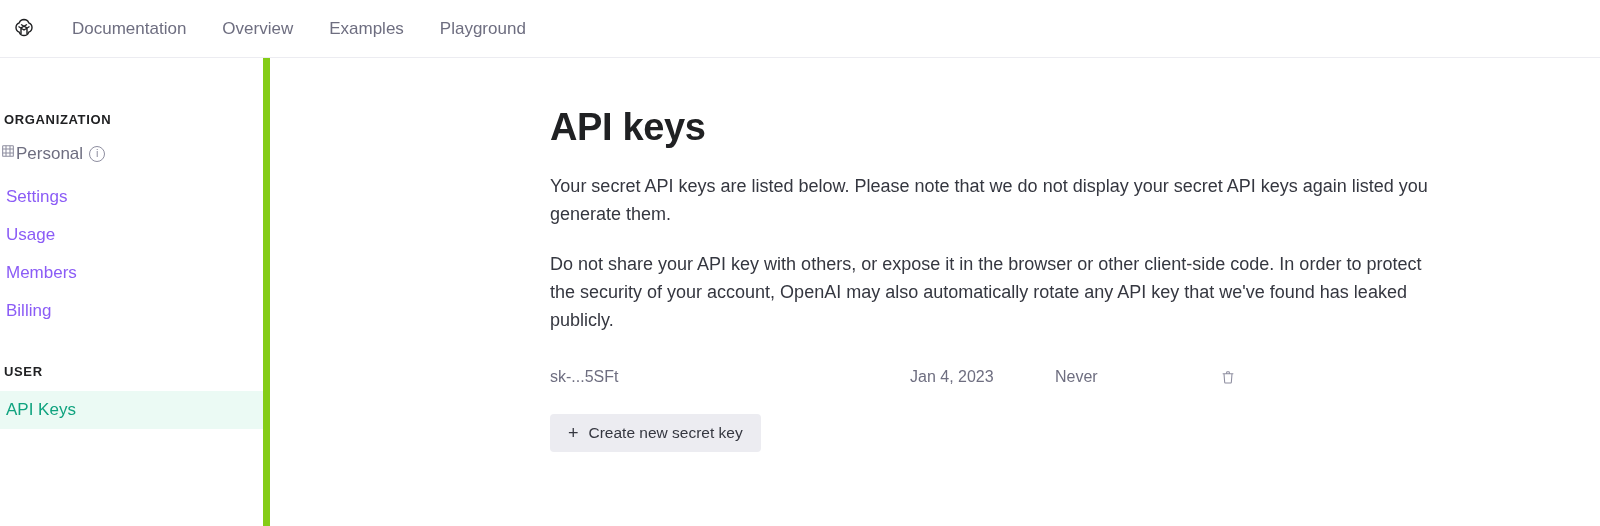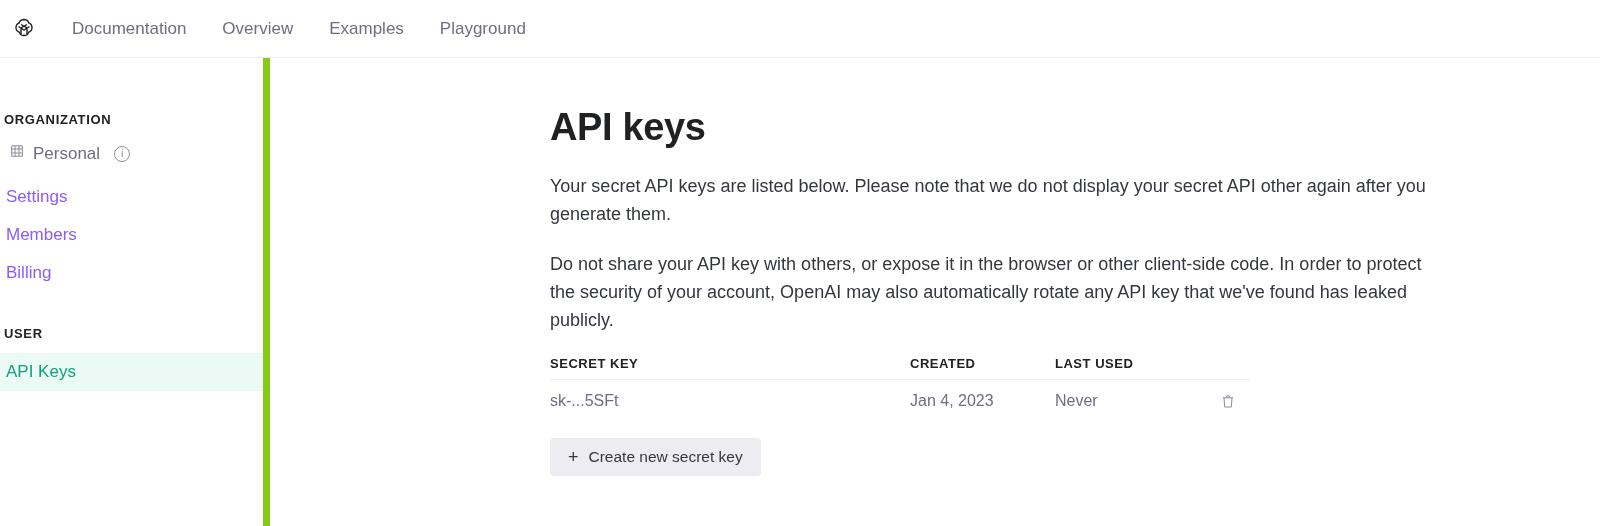--- a/index.html
+++ b/index.html
@@ -53,22 +53,21 @@
     .side-heading {
       font-size: 13px;
       font-weight: 700;
       letter-spacing: 0.05em;
       color: #202123;
       padding: 6px 4px 12px 4px;
     }
     .org-row {
       display: flex;
       align-items: center;
-      gap: 8px;
-      padding: 4px 4px 14px 9px;
+      padding: 4px 4px 14px 0;
       color: #6e6e80;
       font-size: 17px;
     }
     .info-icon {
       width: 16px; height: 16px;
       border: 1.3px solid #8e8ea0;
       border-radius: 50%;
       display: inline-flex;
       align-items: center;
       justify-content: center;
@@ -184,41 +183,36 @@
         <span>
           <svg width="16" height="16" viewBox="0 0 24 24" fill="none" stroke="#8e8ea0" stroke-width="1.6">
             <rect x="4" y="4" width="16" height="16" rx="1"></rect>
             <path d="M9 4v16M15 4v16M4 9h16M4 15h16"></path>
           </svg>
         </span>
         <span>Personal</span>
         <span class="info-icon">i</span>
       </div>
       <a class="sidebar-item">Settings</a>
+      <a class="sidebar-item">Usage</a>
       <a class="sidebar-item">Members</a>
       <a class="sidebar-item">Billing</a>
     </div>
     <div class="sidebar-group">
       <div class="side-heading">USER</div>
       <a class="sidebar-item active">API Keys</a>
     </div>
   </div>
 
   <div class="main">
     <h1 class="page-title">API keys</h1>
-    <p class="body">Your secret API keys are listed below. Please note that we do not display your secret API other again after you generate them.</p>
+    <p class="body">Your secret API keys are listed below. Please note that we do not display your secret API keys again listed you generate them.</p>
     <p class="body">Do not share your API key with others, or expose it in the browser or other client-side code. In order to protect the security of your account, OpenAI may also automatically rotate any API key that we've found has leaked publicly.</p>
 
     <div class="keytable">
-      <div class="keytable-head">
-        <span>SECRET KEY</span>
-        <span>CREATED</span>
-        <span>LAST USED</span>
-        <span></span>
-      </div>
       <div class="keytable-row">
         <span>sk-...5SFt</span>
         <span>Jan 4, 2023</span>
         <span>Never</span>
         <span class="trash">
           <svg width="16" height="16" viewBox="0 0 24 24" fill="none" stroke="#8e8ea0" stroke-width="1.6">
             <path d="M4 7h16M10 7V5a1 1 0 0 1 1-1h2a1 1 0 0 1 1 1v2M6 7l1 13a1 1 0 0 0 1 1h8a1 1 0 0 0 1-1l1-13"></path>
           </svg>
         </span>
       </div>

